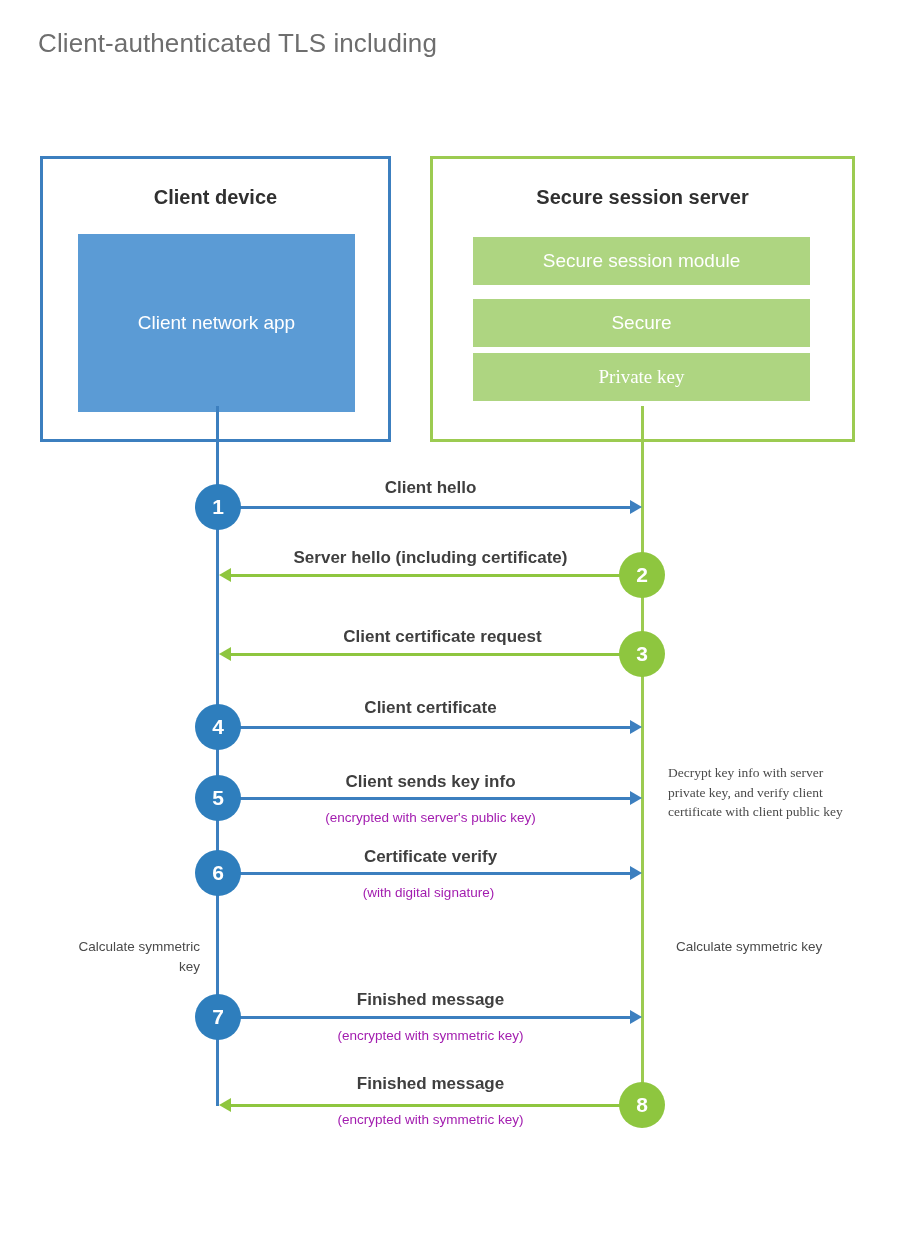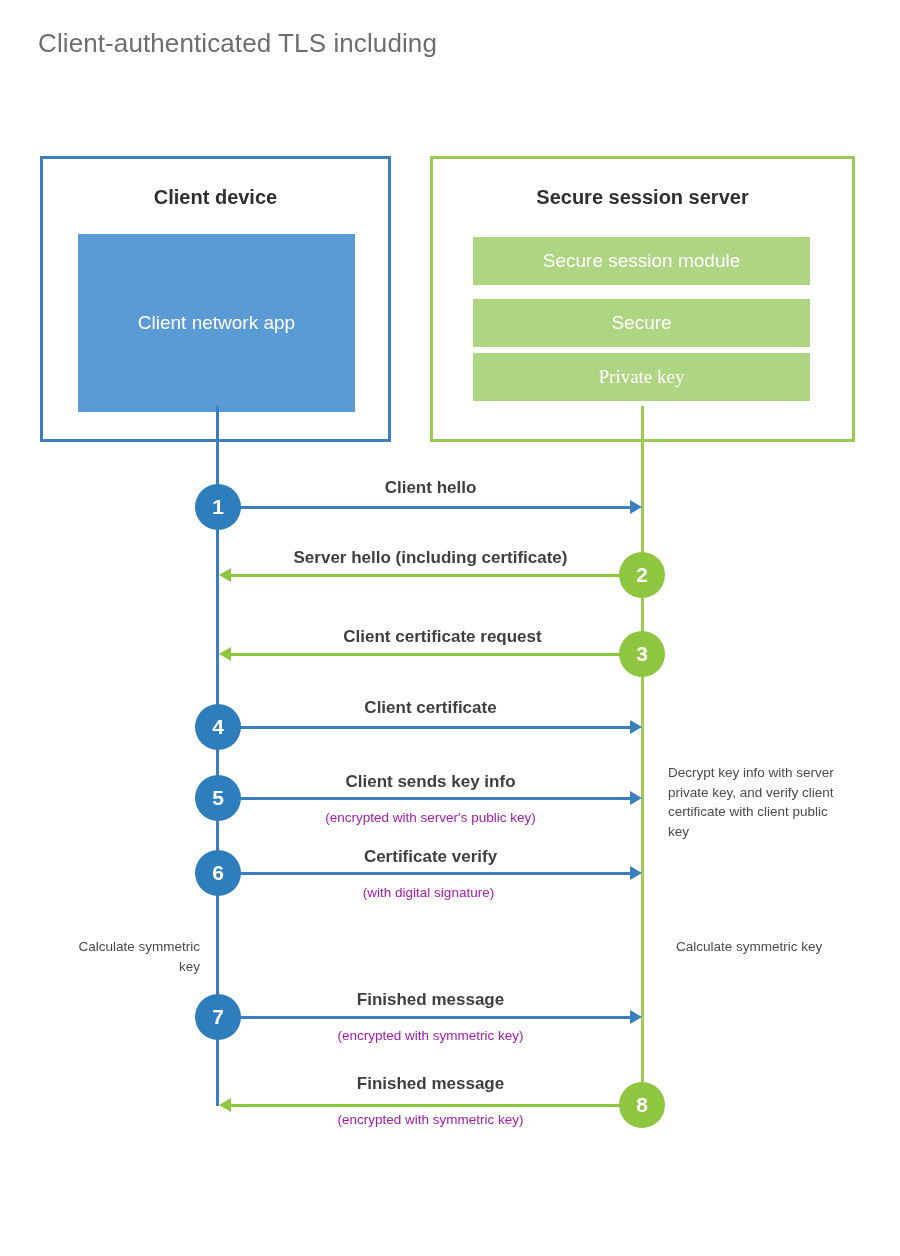--- a/index.html
+++ b/index.html
@@ -216,15 +216,15 @@
 <div class="abs arrow-head right blue" style="left:630px; top:1010px;"></div>
 <div class="abs msg-sub" style="left:219px; top:1028px; width:423px;">(encrypted with symmetric key)</div>
 <div class="abs step-circle blue" style="top:994px;">7</div>
 
 <div class="abs msg-label" style="left:219px; top:1074px; width:423px;">Finished message</div>
 <div class="abs arrow-line green" style="left:231px; top:1104px; width:411px;"></div>
 <div class="abs arrow-head left green" style="left:219px; top:1098px;"></div>
 <div class="abs msg-sub" style="left:219px; top:1112px; width:423px;">(encrypted with symmetric key)</div>
 <div class="abs step-circle green" style="top:1082px;">8</div>
 
-<div class="abs side-note right-note" style="left:668px; top:763px; width:175px;">Decrypt key info with server private key, and verify client certificate with client public key</div>
+<div class="abs side-note right-note" style="left:668px; top:763px; width:175px;font-family:Liberation Serif, serif;">Decrypt key info with server private key, and verify client certificate with client public key</div>
 <div class="abs side-note left-note" style="left:60px; top:937px; width:140px;">Calculate symmetric key</div>
 <div class="abs side-note right-note" style="left:676px; top:937px; width:150px;">Calculate symmetric key</div>
 
 </body></html>

